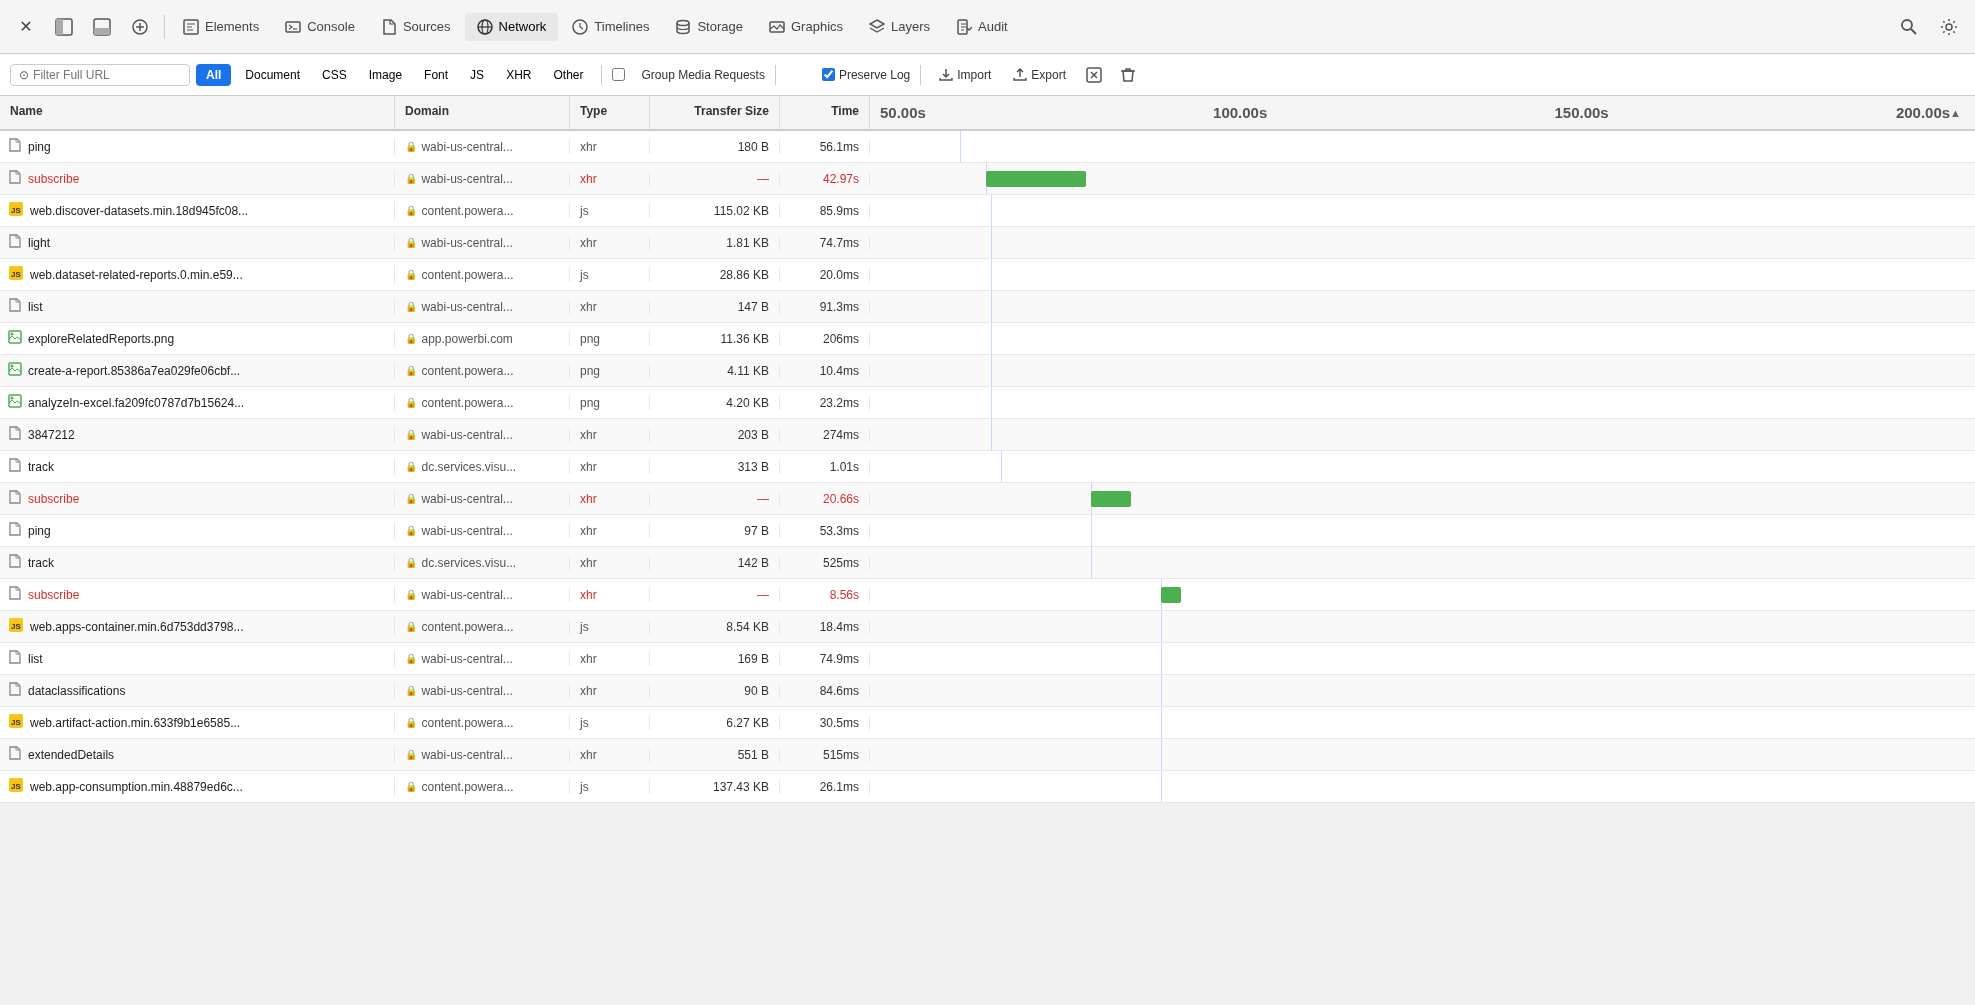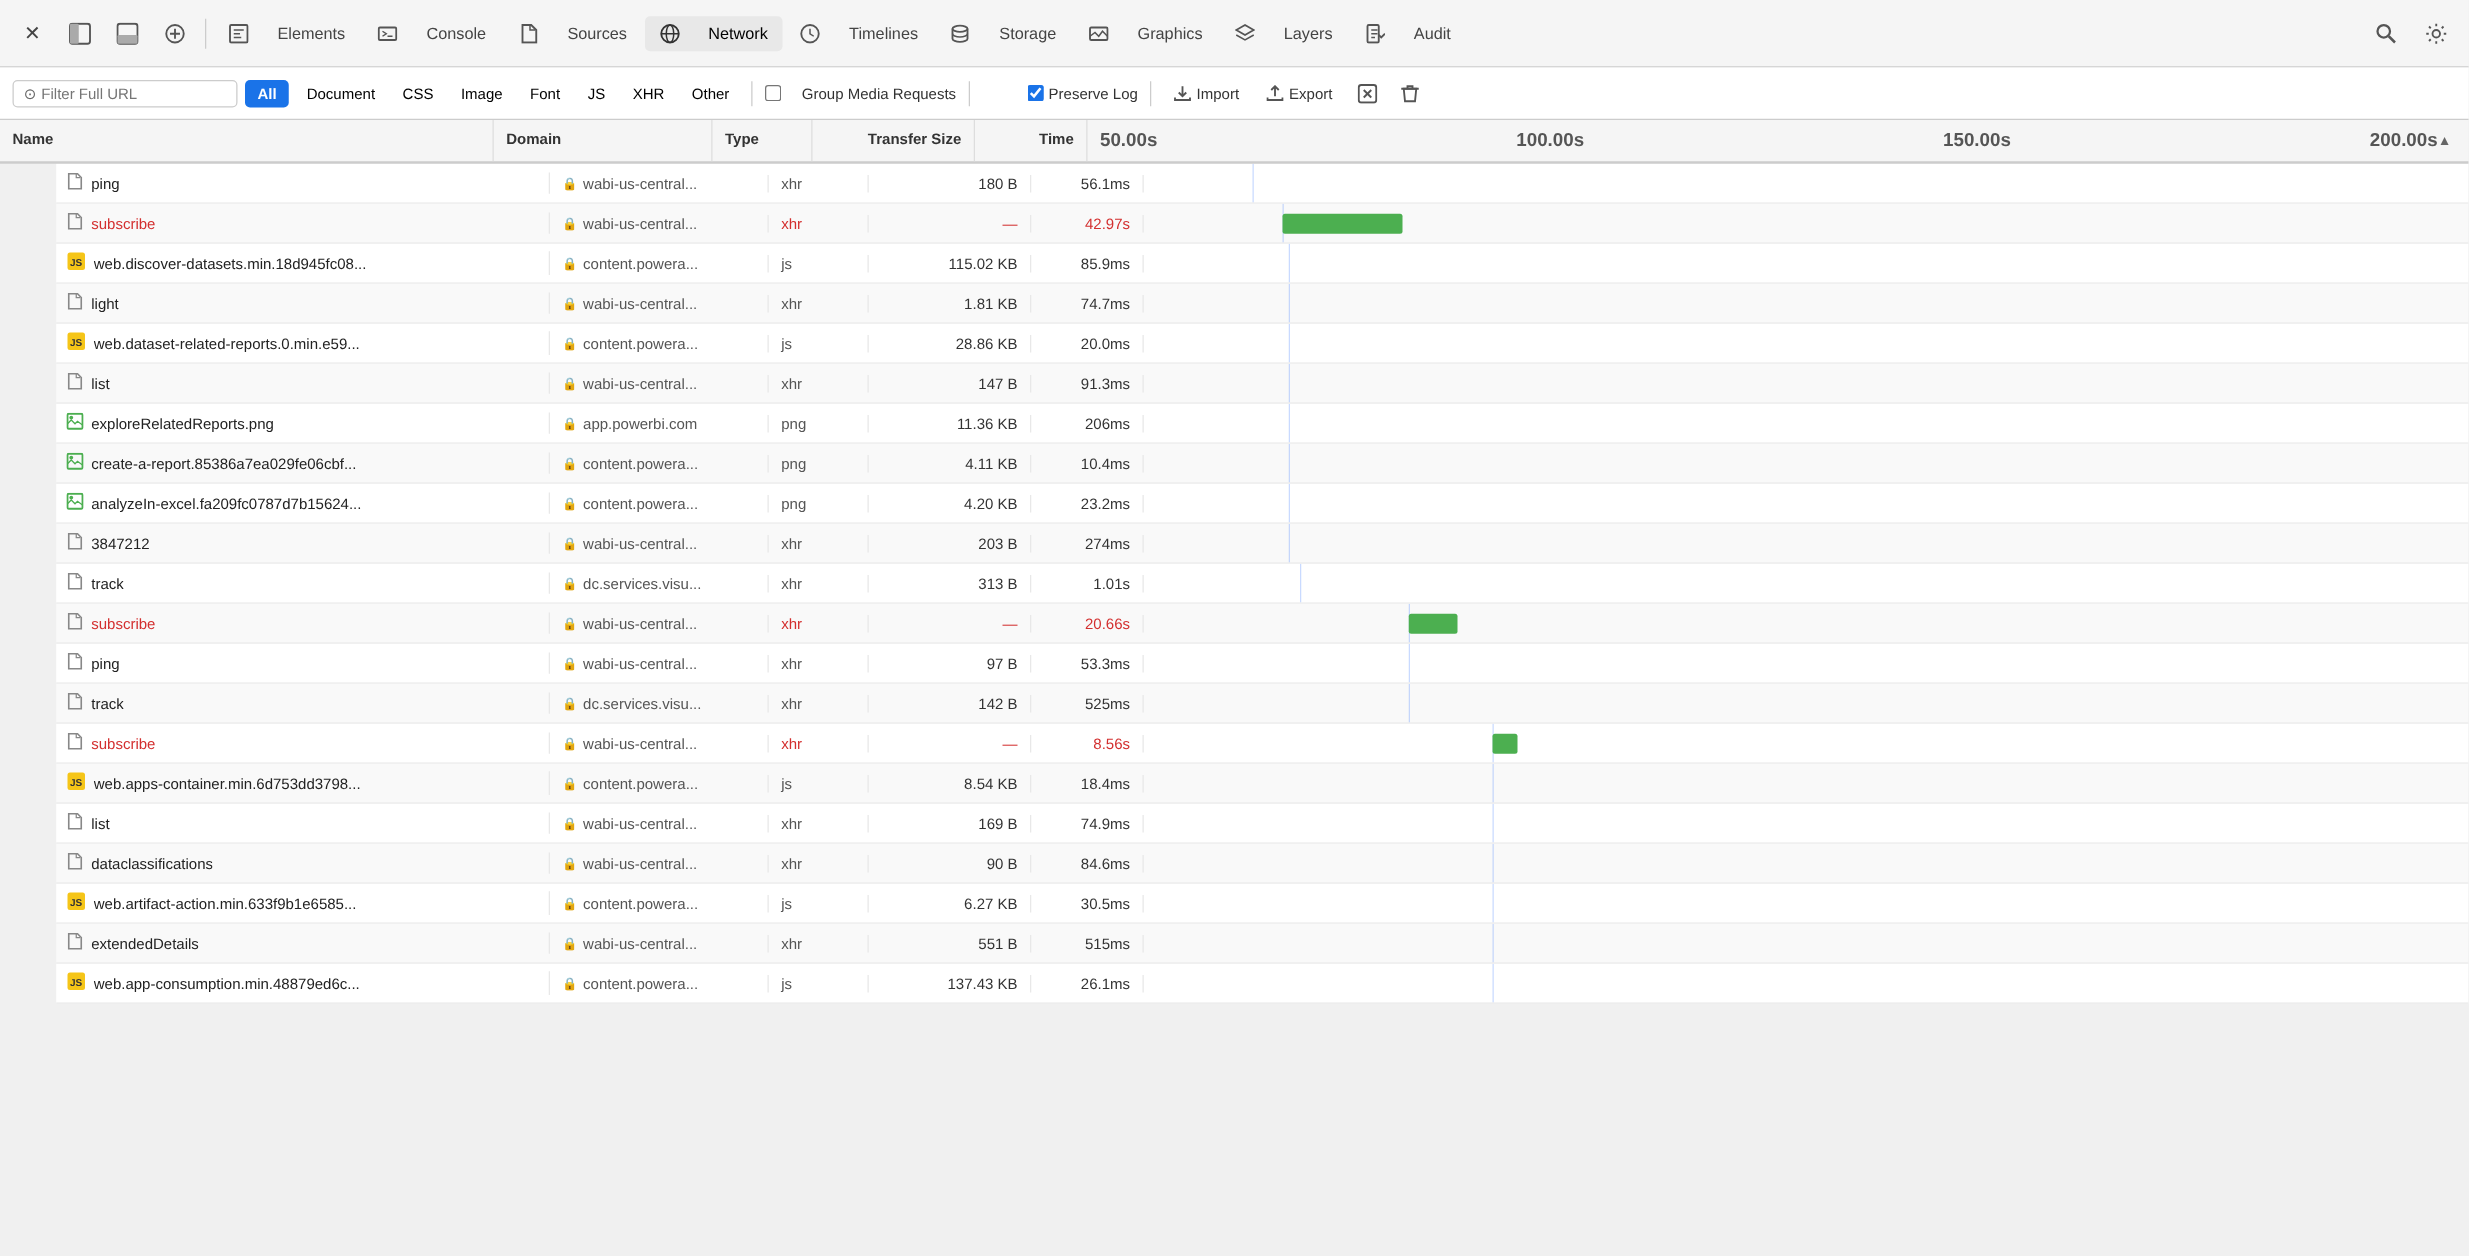--- a/index.html
+++ b/index.html
@@ -10,21 +10,21 @@
       display: flex; align-items: center; height: 54px;
       background: #f5f5f5; border-bottom: 1px solid #ccc;
       padding: 0 8px; gap: 2px;
     }
     .toolbar-icon-btn {
       width: 36px; height: 36px; display: flex; align-items: center; justify-content: center;
       border: none; background: transparent; cursor: pointer; border-radius: 4px; font-size: 16px; color: #444;
     }
     .toolbar-sep { width: 1px; height: 24px; background: #ccc; margin: 0 4px; }
     .toolbar-tab {
-      display: flex; align-items: center; gap: 23px;
+      display: flex; align-items: center; gap: 6px;
       padding: 6px 12px; border: none; background: transparent;
       cursor: pointer; font-size: 13px; color: #444; border-radius: 4px; white-space: nowrap;
     }
     .toolbar-tab.active {
       background: #e8e8e8; color: #000; font-weight: 500;
     }
     .toolbar-spacer { flex: 1; }
     .toolbar-right { display: flex; align-items: center; gap: 4px; }
 
     
@@ -76,21 +76,21 @@
     .col-type { width: 80px; min-width: 80px; padding: 8px 10px; border-right: 1px solid #ddd; }
     .col-size { width: 130px; min-width: 130px; padding: 8px 10px; text-align: right; border-right: 1px solid #ddd; }
     .col-time { width: 90px; min-width: 90px; padding: 8px 10px; text-align: right; border-right: 1px solid #ddd; }
     .col-waterfall { flex: 1; padding: 8px 10px; display: flex; align-items: center; justify-content: space-between; }
     .waterfall-labels { display: flex; justify-content: space-between; width: 100%; font-size: 15px; color: #555; }
 
     
     .table-body { overflow-y: auto; flex: 1; }
     .table-row {
       display: flex; align-items: center; border-bottom: 1px solid #e8e8e8;
-      font-size: 12px; height: 32px; margin-left: 45px;
+      font-size: 12px; height: 32px;
     }
     .table-row:nth-child(odd) { background: #fff; }
     .table-row:nth-child(even) { background: #f9f9f9; }
 
     .cell-name {
       width: 395px; min-width: 395px; padding: 0 8px;
       display: flex; align-items: center; gap: 6px;
       border-right: 1px solid #e8e8e8; overflow: hidden; white-space: nowrap;
     }
     .cell-name .file-icon { font-size: 13px; flex-shrink: 0; }

